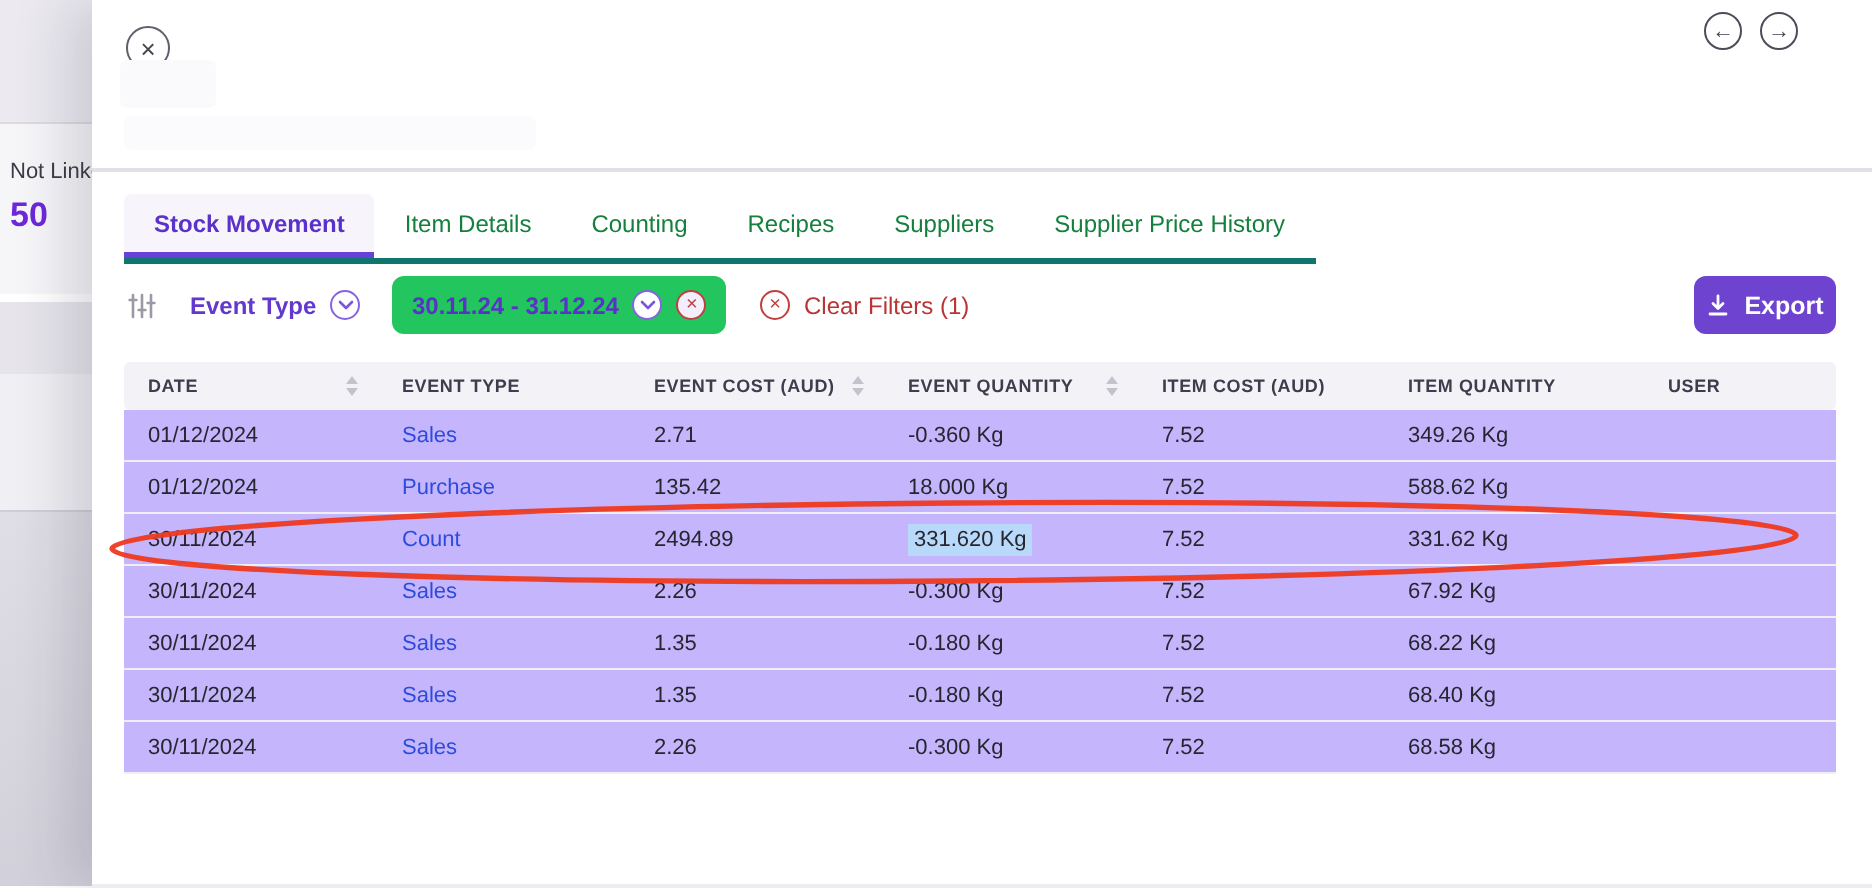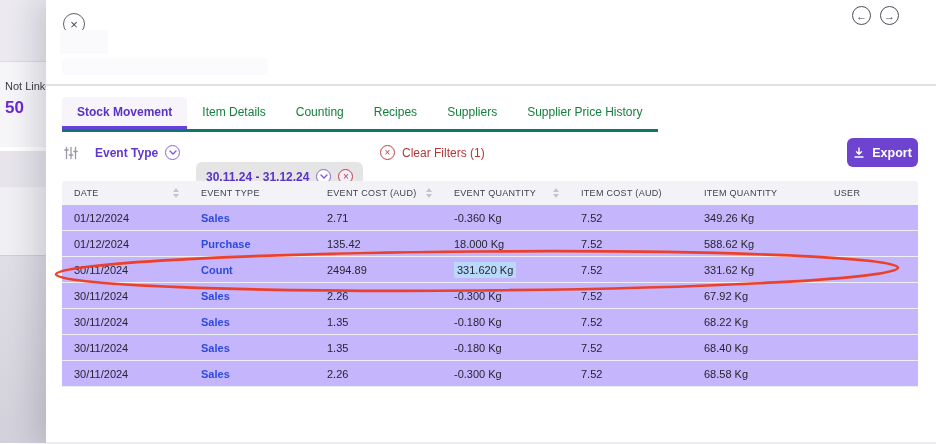--- a/index.html
+++ b/index.html
@@ -41,45 +41,45 @@
   .tab.active { color:#5a32c7; font-weight:700; background:#f7f4fc; border-bottom:3px solid #6741d9;
                 border-radius:4px 4px 0 0; }
 
   
   .filters { position:absolute; left:0; top:138px; width:890px; height:30px; }
   .sliders-icon { position:absolute; left:18px; top:8px; }
   .ftgroup { position:absolute; display:flex; align-items:center; gap:7px; cursor:pointer; }
   .event-type { left:49px; top:7px; }
   .f-label { font-size:12px; font-weight:700; color:#6238ce; }
   .chev-circle { width:15px; height:15px; border:1.2px solid #8763e0; }
-  .date-pill { position:absolute; left:150px; top:0; height:29px; padding:0 10px; background:#e5e5e5;
-               border-radius:6px; display:flex; align-items:center; gap:7px; cursor:pointer;margin-top:24px; }
+  .date-pill { position:absolute; left:150px; top:0; height:29px; padding:0 10px; background:#22c55e;
+               border-radius:6px; display:flex; align-items:center; gap:7px; cursor:pointer; }
   .pill-text { font-size:12px; font-weight:700; color:#5a32c7; }
   .x-circle { width:15px; height:15px; border:1.2px solid #c04040; color:#c04040; font-size:10px; line-height:1; }
   .clear-group { left:334px; top:7px; }
   .clear-text { font-size:12px; font-weight:400; color:#b93535; }
   .export-btn { position:absolute; right:18px; top:0; width:71px; height:29px; background:#6d43cf;
                 border:none; border-radius:6px; color:#fff; font-size:12.5px; font-weight:700;
                 display:flex; align-items:center; justify-content:center; gap:7px; cursor:pointer;
                 font-family:inherit; }
 
   
   .table { position:absolute; left:16px; top:181px; width:856px; }
   .thead { display:grid; grid-template-columns:127px 126px 127px 127px 123px 130px 1fr;
            background:#f3f3f7; border-radius:3px; height:24px; align-items:center; }
-  .th { display:flex; align-items:flex-end; padding-left:12px; font-size:9px; font-weight:400;
+  .th { display:flex; align-items:flex-end; padding-left:12px; font-size:9px; font-weight:700;
         letter-spacing:.3px; color:#3d3d4e; }
   .sort { display:inline-flex; flex-direction:column; margin-left:auto; margin-right:10px; cursor:pointer; }
   .sort i { display:block; width:0; height:0; border-left:3px solid transparent; border-right:3px solid transparent; }
   .sort .up { border-bottom:4px solid #c3c3ce; margin-bottom:2px; }
   .sort .dn { border-top:4px solid #c3c3ce; }
   .trow { display:grid; grid-template-columns:127px 126px 127px 127px 123px 130px 1fr; height:26px;
           align-items:center; border-bottom:1px solid #efeff3; background:#c4b5fd; }
   .td { padding-left:12px; font-size:11px; color:#26262e; white-space:nowrap; }
-  .td.link { color:#2d4bdb; font-weight:700; cursor:pointer; }
+  .td.link { color:#2d4bdb; font-weight:400; cursor:pointer; }
   .hl { background:#b9d9fb; padding:2px 3px; }
 
   
   .annotation { position:absolute; left:0; top:0; width:936px; height:444px; pointer-events:none; }
 </style>
 </head>
 <body>
 
 <div class="screen">
 

